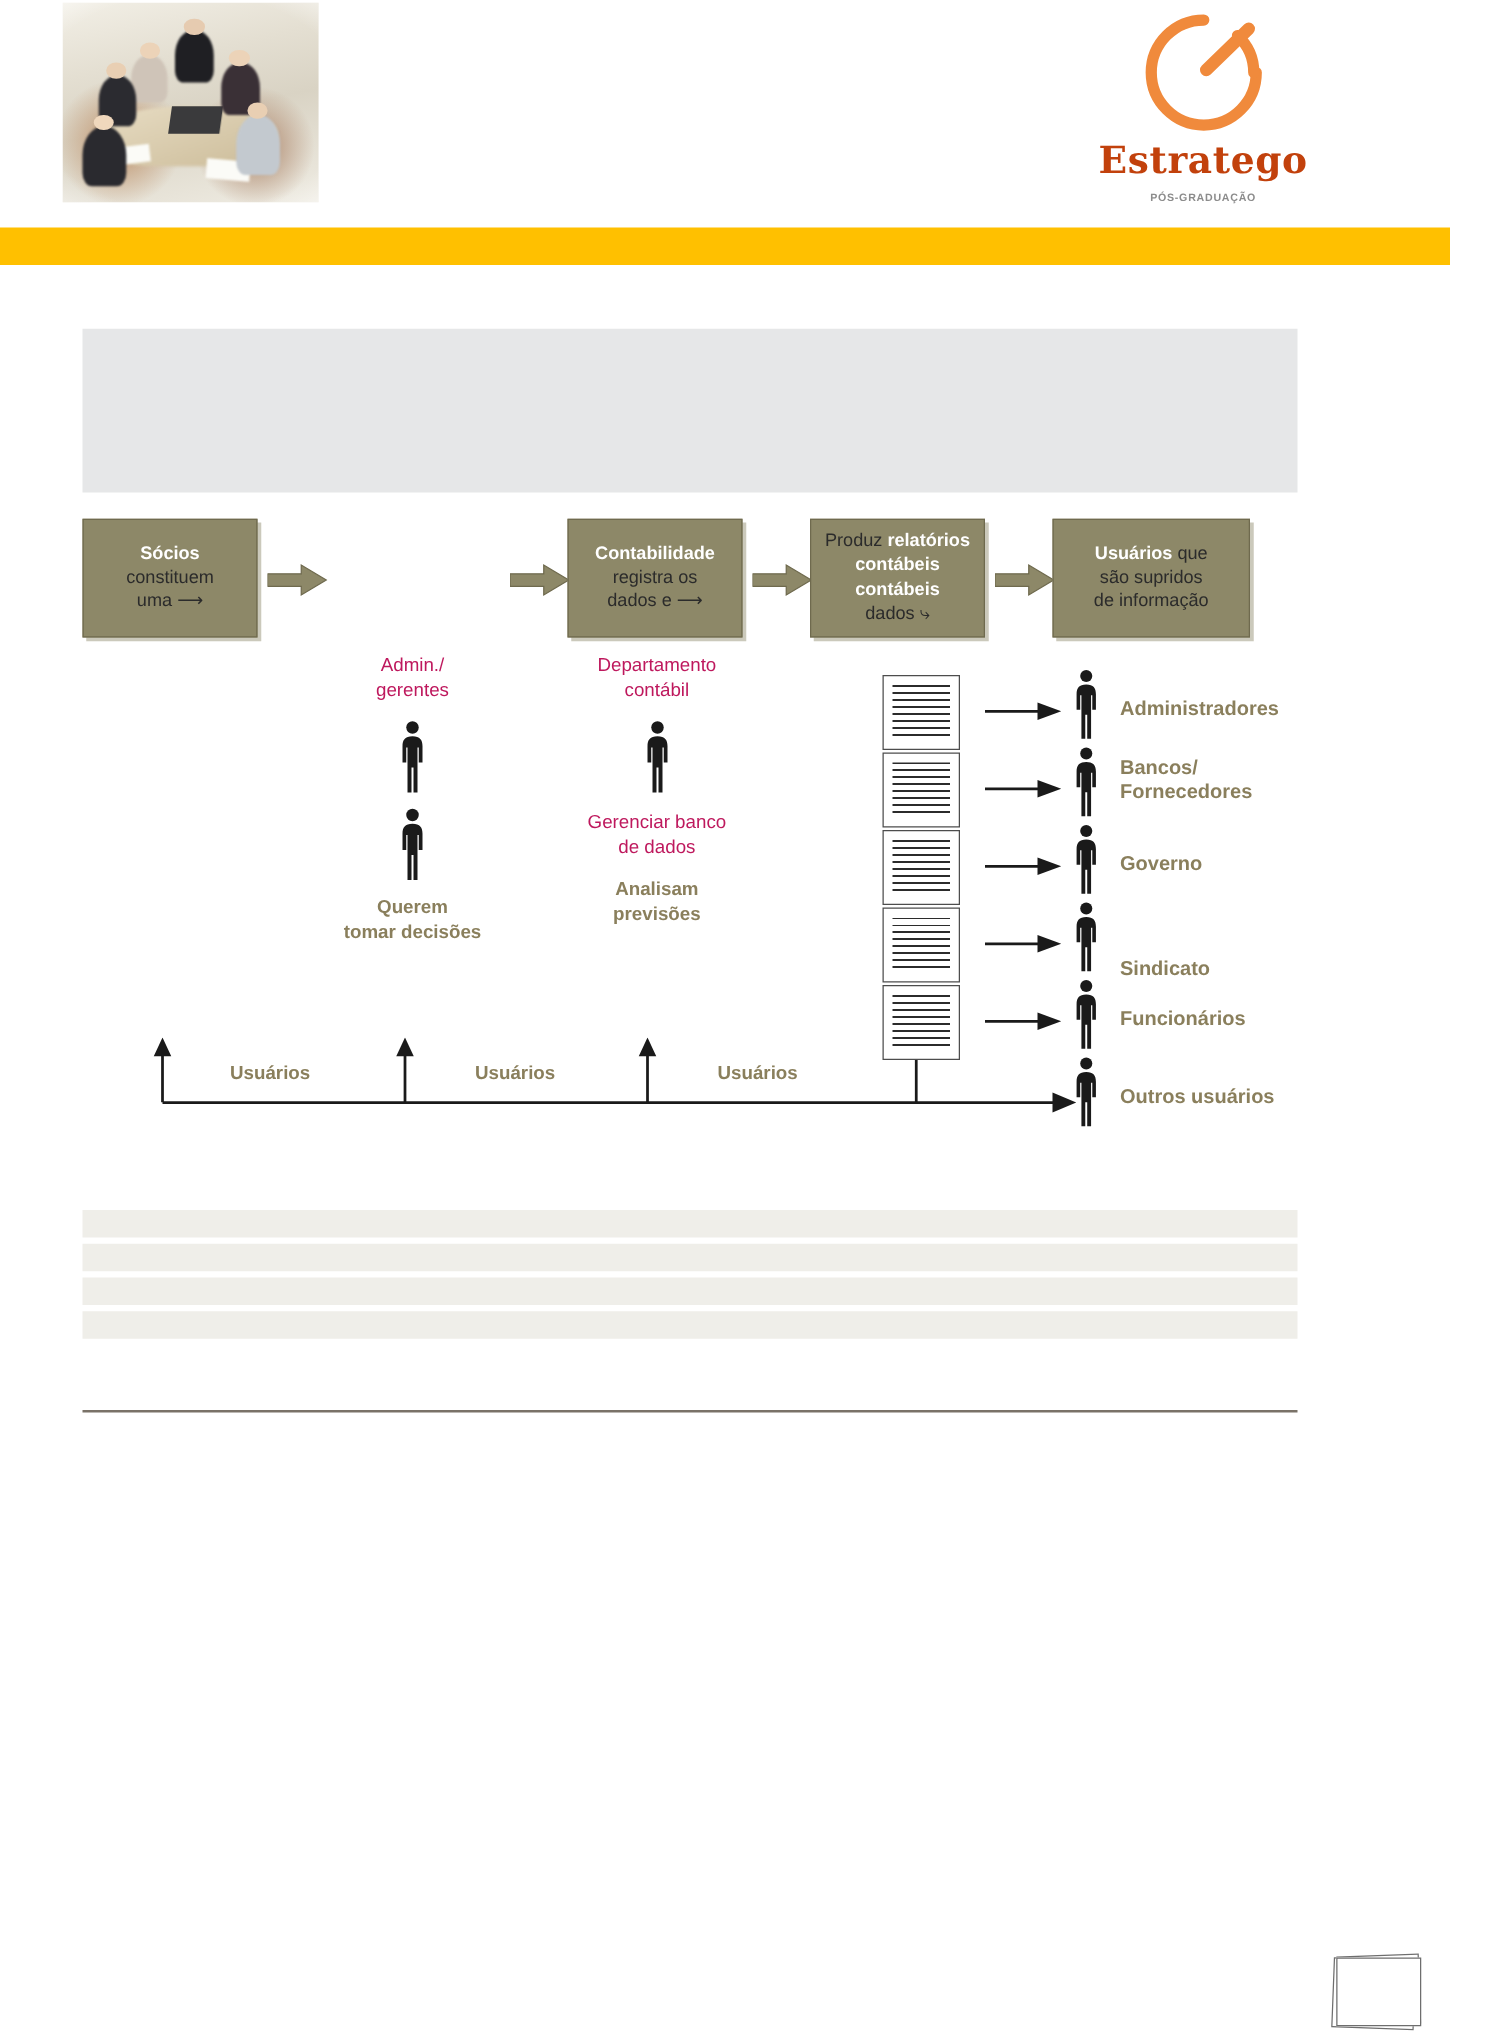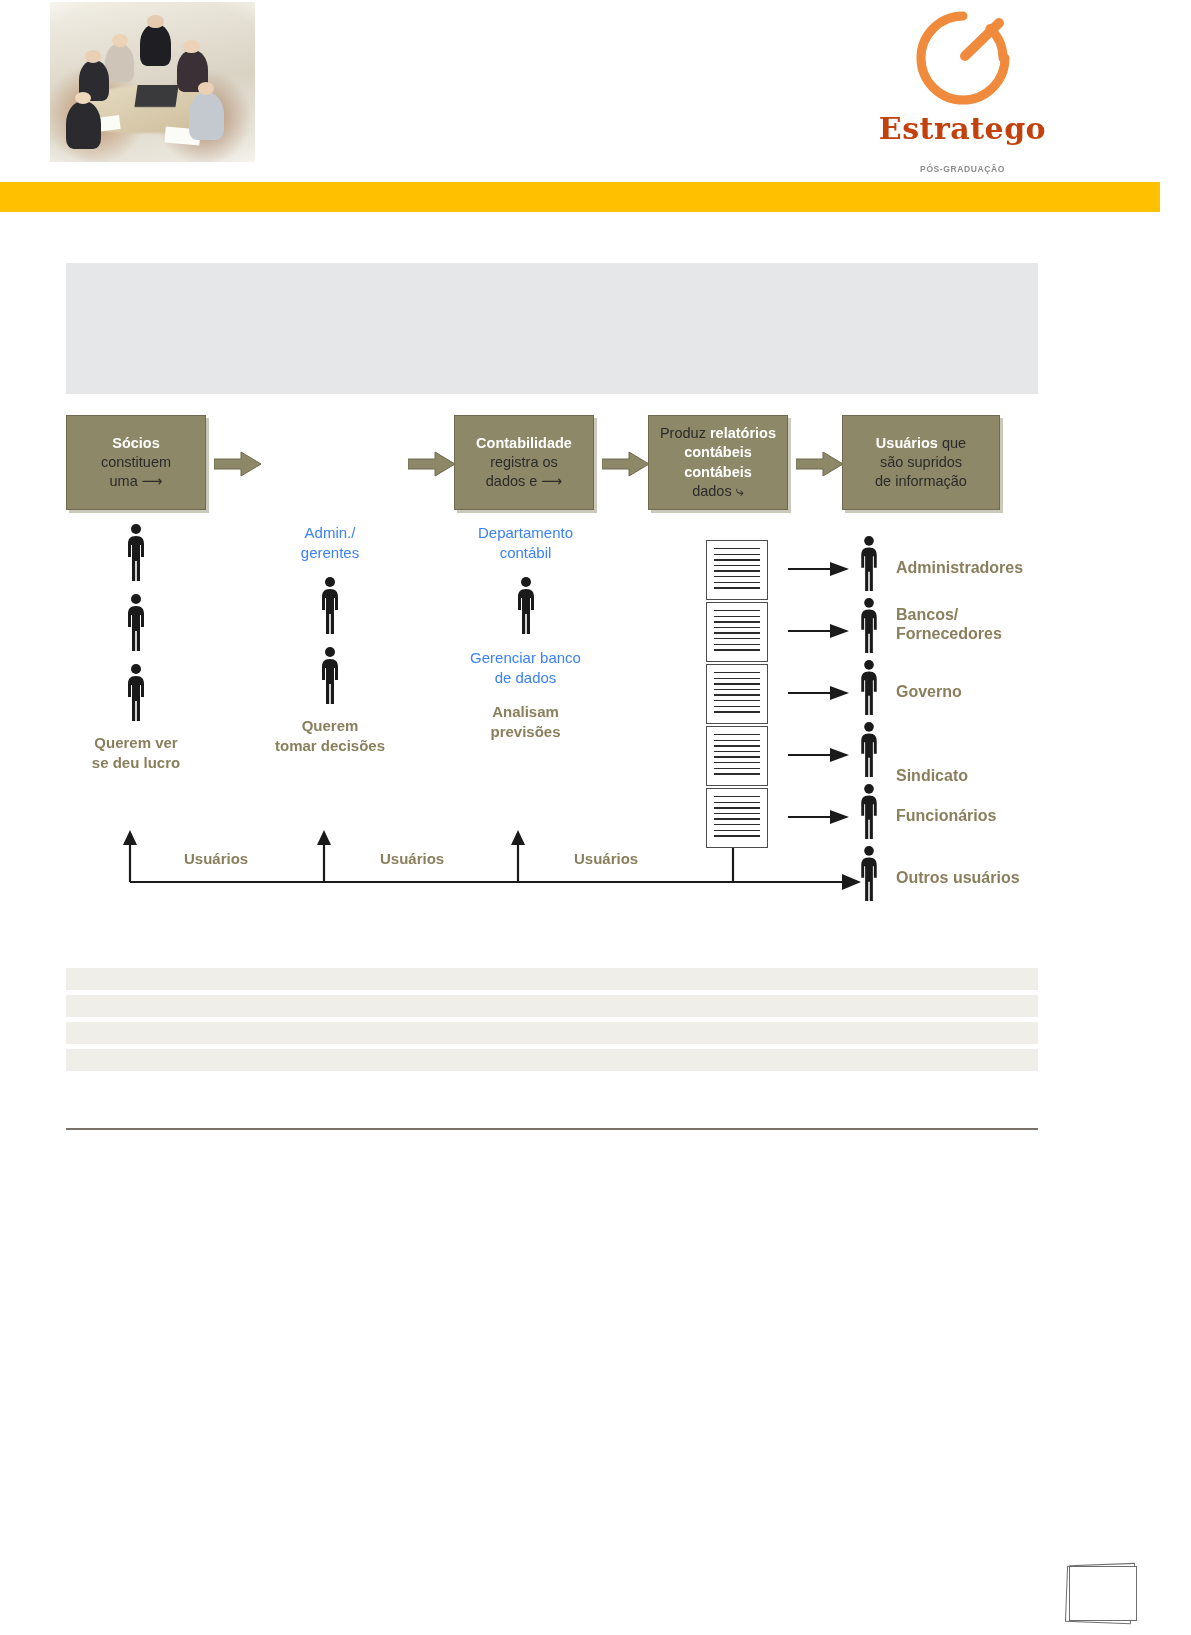--- a/index.html
+++ b/index.html
@@ -76,21 +76,21 @@
   .brand-mark svg { display: block; }
   .brand-name {
     font-family: "DejaVu Serif", serif;
     font-weight: bold;
     font-size: 30px;
     letter-spacing: 0.5px;
     color: #c2410c;
     line-height: 1;
   }
   .brand-sub {
-    margin-top: 20px;
+    margin-top: 9px;
     font-size: 8.5px;
     font-weight: bold;
     letter-spacing: 0.6px;
     color: #8c8c8c;
   }
 
   .yellow-bar {
     position: absolute;
     left: 0; top: 182px;
     width: 1160px; height: 30px;
@@ -137,21 +137,21 @@
 
   
   .col {
     position: absolute;
     width: 160px;
     text-align: center;
   }
   .col-caption {
     font-size: 15px;
     line-height: 1.35;
-    color: #3b82f6;
+    color: #be185d;
   }
   .col-footer {
     font-size: 15px;
     line-height: 1.35;
     color: #8a7f5c;
     font-weight: bold;
   }
 
   .person {
     display: block;
@@ -326,38 +326,20 @@
     </div>
 
     <div class="flow-box" style="left:776px;top:0px;width:158px;">
       <span>
         <span class="ftxt"><b>Usuários</b> <span>que</span></span>
         <span class="ftxt">são supridos</span>
         <span class="ftxt">de informação</span>
       </span>
     </div>
 
-    <div class="col" style="left:-10px;top:108px;">
-      <svg class="person" width="26" height="60" viewBox="0 0 26 60">
-        <circle cx="13" cy="6" r="5" fill="#1a1a1a"></circle>
-        <path d="M13 13 c-6 0 -8 3 -8 8 l0 13 l3 0 l0 -12 l1 0 l0 36 l3.2 0 l0 -20 l1.6 0 l0 20 l3.2 0 l0 -36 l1 0 l0 12 l3 0 l0 -13 c0 -5 -2 -8 -8 -8 z" fill="#1a1a1a"></path>
-      </svg>
-      <svg class="person" style="margin-top:10px;" width="26" height="60" viewBox="0 0 26 60">
-        <circle cx="13" cy="6" r="5" fill="#1a1a1a"></circle>
-        <path d="M13 13 c-6 0 -8 3 -8 8 l0 13 l3 0 l0 -12 l1 0 l0 36 l3.2 0 l0 -20 l1.6 0 l0 20 l3.2 0 l0 -36 l1 0 l0 12 l3 0 l0 -13 c0 -5 -2 -8 -8 -8 z" fill="#1a1a1a"></path>
-      </svg>
-      <svg class="person" style="margin-top:10px;" width="26" height="60" viewBox="0 0 26 60">
-        <circle cx="13" cy="6" r="5" fill="#1a1a1a"></circle>
-        <path d="M13 13 c-6 0 -8 3 -8 8 l0 13 l3 0 l0 -12 l1 0 l0 36 l3.2 0 l0 -20 l1.6 0 l0 20 l3.2 0 l0 -36 l1 0 l0 12 l3 0 l0 -13 c0 -5 -2 -8 -8 -8 z" fill="#1a1a1a"></path>
-      </svg>
-      <div class="col-footer" style="margin-top:10px;">
-        <div>Querem ver</div>
-        <div>se deu lucro</div>
-      </div>
-    </div>
 
     <div class="col" style="left:184px;top:108px;">
       <div class="col-caption">
         <div>Admin./</div>
         <div>gerentes</div>
       </div>
       <svg class="person" style="margin-top:12px;" width="26" height="60" viewBox="0 0 26 60">
         <circle cx="13" cy="6" r="5" fill="#1a1a1a"></circle>
         <path d="M13 13 c-6 0 -8 3 -8 8 l0 13 l3 0 l0 -12 l1 0 l0 36 l3.2 0 l0 -20 l1.6 0 l0 20 l3.2 0 l0 -36 l1 0 l0 12 l3 0 l0 -13 c0 -5 -2 -8 -8 -8 z" fill="#1a1a1a"></path>
       </svg>

